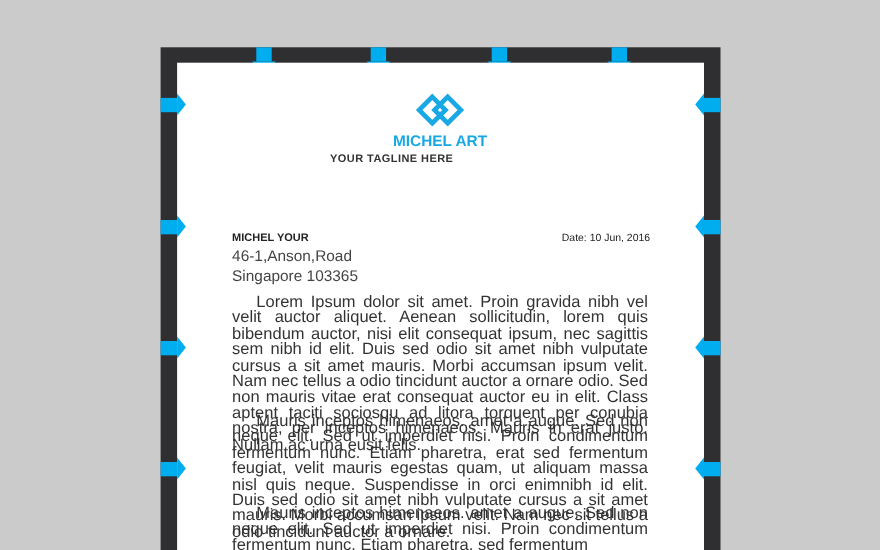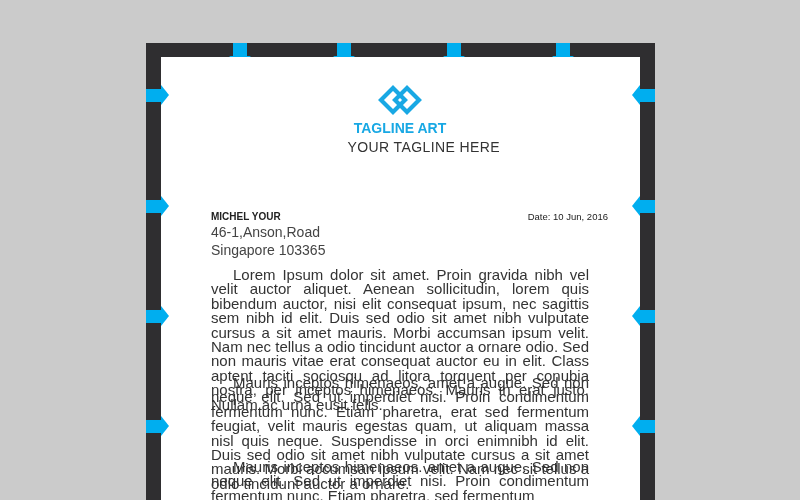--- a/index.html
+++ b/index.html
@@ -7,24 +7,24 @@
   .frame { position:absolute; left:146px; top:43px; width:509px; height:470px; background:#2f2e30; }
   .paper { position:absolute; left:15px; top:14px; width:479px; height:470px; background:#ffffff; }
   .tab-top { position:absolute; top:0; width:14px; height:13px; background:#00aeef; }
   .tab-top::after { content:""; position:absolute; left:-4px; top:13px; width:0; height:0; border-left:11px solid transparent; border-right:11px solid transparent; border-top:8px solid #00aeef; }
   .tab-left { position:absolute; left:0; width:15px; height:13px; background:#00aeef; }
   .tab-left::after { content:""; position:absolute; left:15px; top:-4px; width:0; height:0; border-top:10.5px solid transparent; border-bottom:10.5px solid transparent; border-left:8px solid #00aeef; }
   .tab-right { position:absolute; right:0; width:15px; height:13px; background:#00aeef; }
   .tab-right::after { content:""; position:absolute; right:15px; top:-4px; width:0; height:0; border-top:10.5px solid transparent; border-bottom:10.5px solid transparent; border-right:8px solid #00aeef; }
   .logo { position:absolute; left:375px; top:85px; width:50px; height:30px; }
   .brand { position:absolute; left:300px; top:120px; width:200px; text-align:center; color:#18a8e4; font-weight:bold; font-size:14px; letter-spacing:0px; }
-  .tagline { position:absolute; left:300px; top:139px; width:200px; text-align:right; color:#333; font-size:14px; letter-spacing:0.4px; }
+  .tagline { position:absolute; left:300px; top:139px; width:200px; text-align:left; color:#333; font-size:10px; letter-spacing:0.4px;font-weight:bold; }
   .recipient-name { position:absolute; left:211px; top:211px; font-size:10px; font-weight:bold; color:#222; }
   .addr { position:absolute; left:211px; font-size:14px; color:#444; }
-  .date { position:absolute; right:192px; top:211px; font-size:9.5px; color:#222; }
+  .date { position:absolute; right:209px; top:211px; font-size:9.5px; color:#222; }
   .para { position:absolute; left:211px; width:378px; font-size:15px; line-height:14.4px; color:#333; text-align:justify; text-indent:22px; margin:0; }
 </style>
 </head>
 <body>
 
 <div class="frame">
   <div class="tab-top" style="left:87px;"></div>
   <div class="tab-top" style="left:191px;"></div>
   <div class="tab-top" style="left:301px;"></div>
   <div class="tab-top" style="left:410px;"></div>
@@ -39,21 +39,21 @@
   <div class="tab-right" style="top:377px;"></div>
 </div>
 
 <svg class="logo" viewBox="0 0 50 30">
   <g fill="none" stroke="#18a8e4" stroke-width="4.2" stroke-linejoin="miter">
     <path d="M18 3 L30 15 L18 27 L6 15 Z"></path>
     <path d="M32 3 L44 15 L32 27 L20 15 Z"></path>
   </g>
 </svg>
 
-<div class="brand">TAGLINE ART</div>
+<div class="brand">MICHEL ART</div>
 <div class="tagline">YOUR TAGLINE HERE</div>
 
 <div class="recipient-name">MICHEL YOUR</div>
 <div class="addr" style="top:224px;">46-1,Anson,Road</div>
 <div class="addr" style="top:242px;">Singapore 103365</div>
 <div class="date">Date: 10 Jun, 2016</div>
 
 <p class="para" style="top:268px;">Lorem Ipsum dolor sit amet. Proin gravida nibh vel velit auctor aliquet. Aenean sollicitudin, lorem quis bibendum auctor, nisi elit consequat ipsum, nec sagittis sem nibh id elit. Duis sed odio sit amet nibh vulputate cursus a sit amet mauris. Morbi accumsan ipsum velit. Nam nec tellus a odio tincidunt auctor a ornare odio. Sed non mauris vitae erat consequat auctor eu in elit. Class aptent taciti sociosqu ad litora torquent per conubia nostra, per inceptos himenaeos. Mauris in erat justo. Nullam ac urna eusit felis.</p>
 <p class="para" style="top:376px;">Mauris inceptos himenaeos. amet a augue. Sed non neque elit. Sed ut imperdiet nisi. Proin condimentum fermentum nunc. Etiam pharetra, erat sed fermentum feugiat, velit mauris egestas quam, ut aliquam massa nisl quis neque. Suspendisse in orci enimnibh id elit. Duis sed odio sit amet nibh vulputate cursus a sit amet mauris. Morbi accumsan ipsum velit. Nam nec sit tellus a odio tincidunt auctor a ornare.</p>
 <p class="para" style="top:460px;">Mauris inceptos himenaeos. amet a augue. Sed non neque elit. Sed ut imperdiet nisi. Proin condimentum fermentum nunc. Etiam pharetra,  sed fermentum</p>

